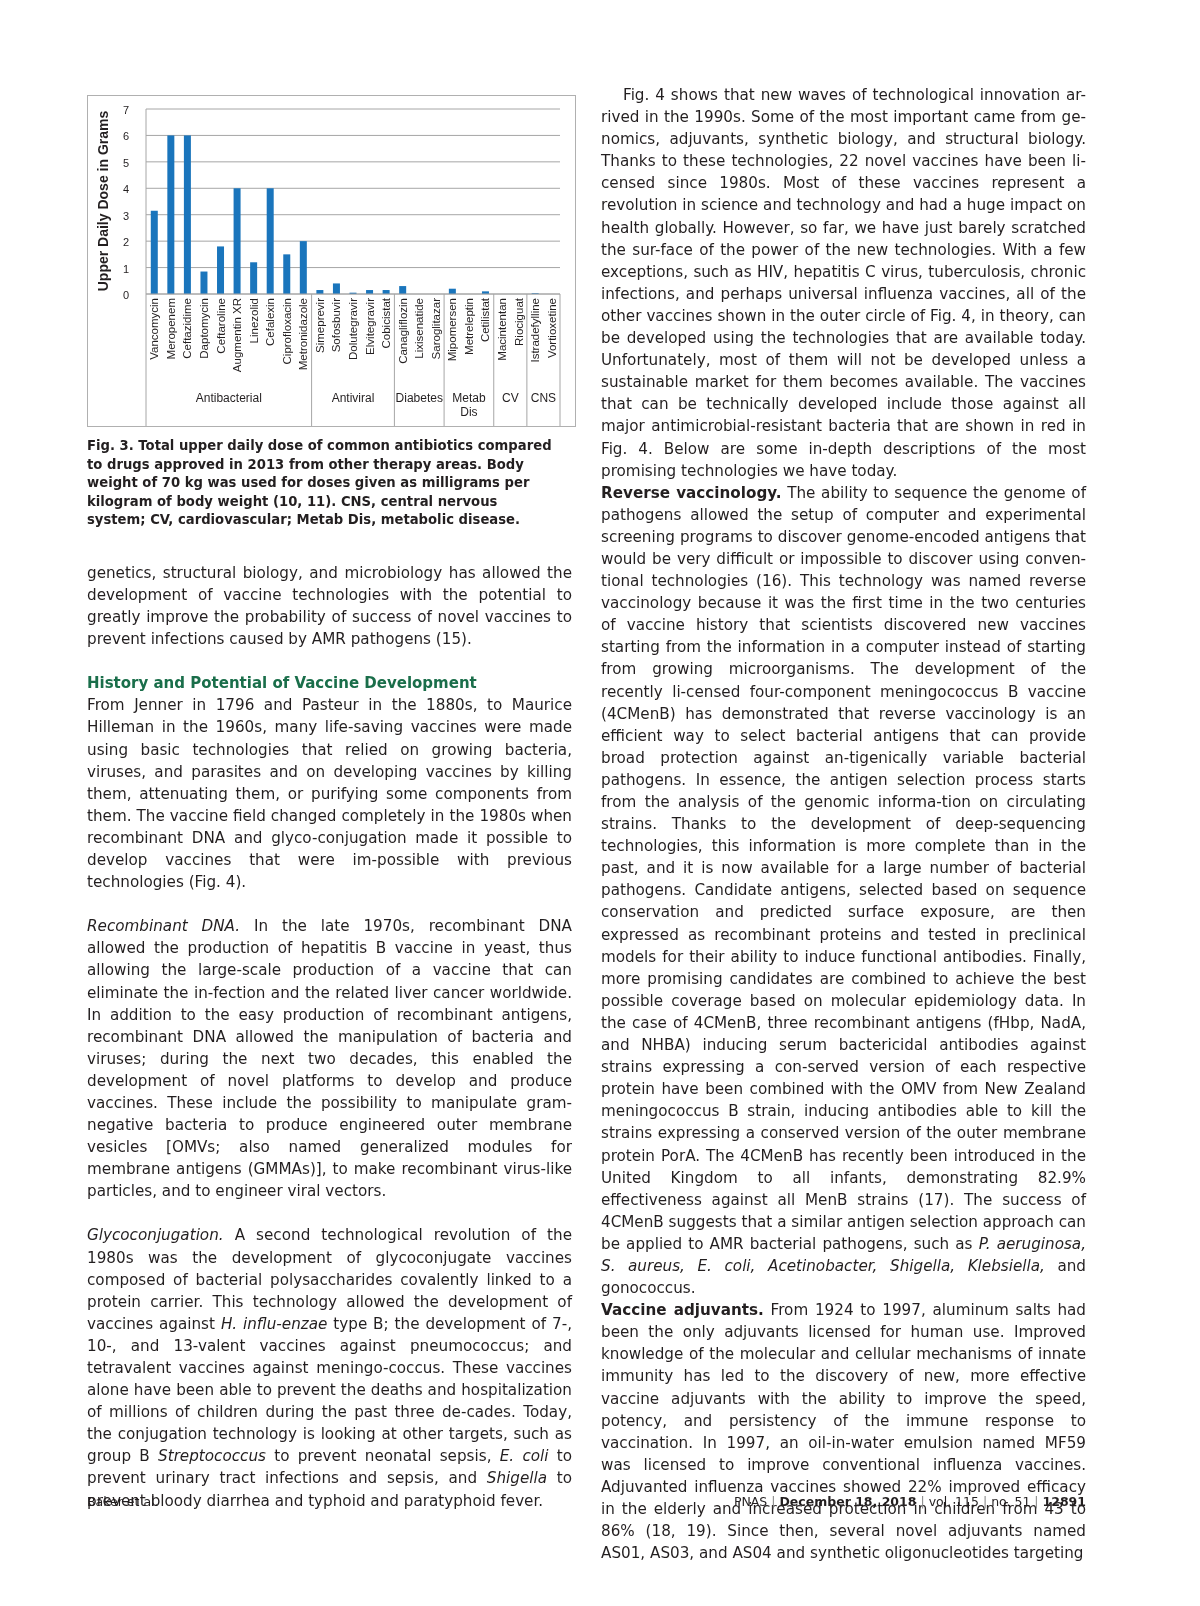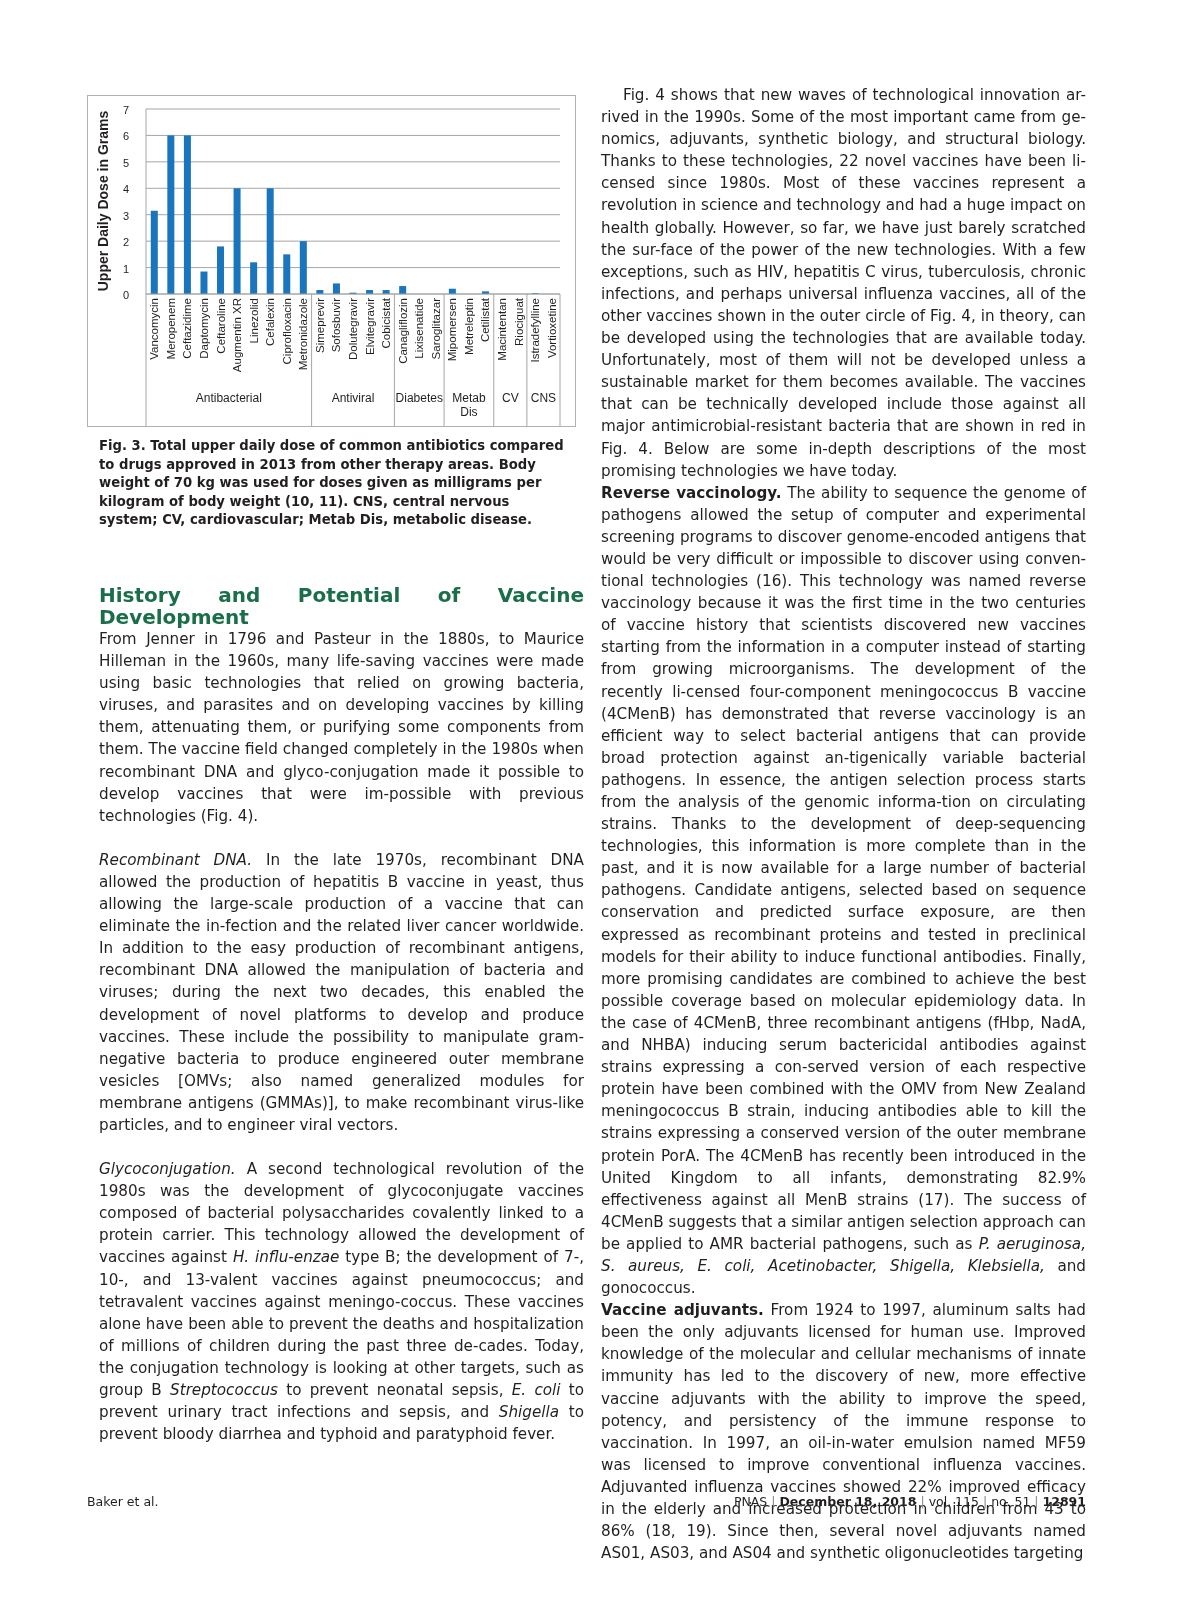--- a/index.html
+++ b/index.html
@@ -1,21 +1,21 @@
 <!DOCTYPE html>
 <html><head>
 <meta charset="utf-8">
 <style>
   html, body { margin:0; padding:0; background:#ffffff; }
   body { width:1200px; height:1606px; position:relative; font-family:"DejaVu Sans", sans-serif; color:#231f20; }
   .col { position:absolute; font-size:15.2px; line-height:22.1px; text-align:justify; }
-  .left { left:87px; width:485px;margin-left:12px; }
+  .left { left:87px; width:485px; }
   .right { left:601px; width:485px; }
   p { margin:0; }
-  .heading { color:#1a6e4a; font-weight:bold; font-size:20px; line-height:22px; }
+  .heading { color:#1a6e4a; font-weight:bold; font-size:15px; line-height:22px; }
   .caption { font-weight:bold; font-size:13.2px; line-height:18.5px; text-align:left; }
   .figbox { position:absolute; left:87px; top:95px; width:489px; height:332px; border:1px solid #b0b0b0; box-sizing:border-box; }
   .footer { position:absolute; top:1494px; font-size:12.5px; }
   .inline-head { font-weight:bold; }
   .italic-head { font-weight:normal; font-style:italic; }
   svg text { font-family:"Liberation Sans", sans-serif; }
 </style>
 </head>
 <body>
 
@@ -110,20 +110,21 @@
     <text id="ylabel" x="0" y="0" font-size="14" font-weight="bold" fill="#231f20" transform="translate(20,105) rotate(-90)" text-anchor="middle">Upper Daily Dose in Grams</text>
   </svg>
 </div>
 
 <div class="col left caption" style="top:437px; width:470px;">
   <span>Fig. 3.</span>
   <span>Total upper daily dose of common antibiotics compared to drugs approved in 2013 from other therapy areas. Body weight of 70 kg was used for doses given as milligrams per kilogram of body weight (10, 11). CNS, central nervous system; CV, cardiovascular; Metab Dis, metabolic disease.</span>
 </div>
 
 <div class="col left" style="top:562px;">
+  <p>genetics, structural biology, and microbiology has allowed the development of vaccine technologies with the potential to greatly improve the probability of success of novel vaccines to prevent infections caused by AMR pathogens (15).</p>
   <p class="heading" style="margin-top:22px;">History and Potential of Vaccine Development</p>
   <p>From Jenner in 1796 and Pasteur in the 1880s, to Maurice Hilleman in the 1960s, many life-saving vaccines were made using basic technologies that relied on growing bacteria, viruses, and parasites and on developing vaccines by killing them, attenuating them, or purifying some components from them. The vaccine field changed completely in the 1980s when recombinant DNA and glyco-conjugation made it possible to develop vaccines that were im-possible with previous technologies (Fig. 4).</p>
   <p style="margin-top:22px;"><span class="italic-head">Recombinant DNA.</span><span> In the late 1970s, recombinant DNA allowed the production of hepatitis B vaccine in yeast, thus allowing the large-scale production of a vaccine that can eliminate the in-fection and the related liver cancer worldwide. In addition to the easy production of recombinant antigens, recombinant DNA allowed the manipulation of bacteria and viruses; during the next two decades, this enabled the development of novel platforms to develop and produce vaccines. These include the possibility to manipulate gram-negative bacteria to produce engineered outer membrane vesicles [OMVs; also named generalized modules for membrane antigens (GMMAs)], to make recombinant virus-like particles, and to engineer viral vectors.</span></p>
   <p style="margin-top:22px;"><span class="italic-head">Glycoconjugation.</span><span> A second technological revolution of the 1980s was the development of glycoconjugate vaccines composed of bacterial polysaccharides covalently linked to a protein carrier. This technology allowed the development of vaccines against </span><i>H. influ-enzae</i><span> type B; the development of 7-, 10-, and 13-valent vaccines against pneumococcus; and tetravalent vaccines against meningo-coccus. These vaccines alone have been able to prevent the deaths and hospitalization of millions of children during the past three de-cades. Today, the conjugation technology is looking at other targets, such as group B </span><i>Streptococcus</i><span> to prevent neonatal sepsis, </span><i>E. coli</i><span> to prevent urinary tract infections and sepsis, and </span><i>Shigella</i><span> to prevent bloody diarrhea and typhoid and paratyphoid fever.</span></p>
 </div>
 
 <div class="col right" style="top:84px;">
   <p style="text-indent:22px;">Fig. 4 shows that new waves of technological innovation ar-rived in the 1990s. Some of the most important came from ge-nomics, adjuvants, synthetic biology, and structural biology. Thanks to these technologies, 22 novel vaccines have been li-censed since 1980s. Most of these vaccines represent a revolution in science and technology and had a huge impact on health globally. However, so far, we have just barely scratched the sur-face of the power of the new technologies. With a few exceptions, such as HIV, hepatitis C virus, tuberculosis, chronic infections, and perhaps universal influenza vaccines, all of the other vaccines shown in the outer circle of Fig. 4, in theory, can be developed using the technologies that are available today. Unfortunately, most of them will not be developed unless a sustainable market for them becomes available. The vaccines that can be technically developed include those against all major antimicrobial-resistant bacteria that are shown in red in Fig. 4. Below are some in-depth descriptions of the most promising technologies we have today.</p>
   <p><span class="inline-head">Reverse vaccinology.</span><span> The ability to sequence the genome of pathogens allowed the setup of computer and experimental screening programs to discover genome-encoded antigens that would be very difficult or impossible to discover using conven-tional technologies (16). This technology was named reverse vaccinology because it was the first time in the two centuries of vaccine history that scientists discovered new vaccines starting from the information in a computer instead of starting from growing microorganisms. The development of the recently li-censed four-component meningococcus B vaccine (4CMenB) has demonstrated that reverse vaccinology is an efficient way to select bacterial antigens that can provide broad protection against an-tigenically variable bacterial pathogens. In essence, the antigen selection process starts from the analysis of the genomic informa-tion on circulating strains. Thanks to the development of deep-sequencing technologies, this information is more complete than in the past, and it is now available for a large number of bacterial pathogens. Candidate antigens, selected based on sequence conservation and predicted surface exposure, are then expressed as recombinant proteins and tested in preclinical models for their ability to induce functional antibodies. Finally, more promising candidates are combined to achieve the best possible coverage based on molecular epidemiology data. In the case of 4CMenB, three recombinant antigens (fHbp, NadA, and NHBA) inducing serum bactericidal antibodies against strains expressing a con-served version of each respective protein have been combined with the OMV from New Zealand meningococcus B strain, inducing antibodies able to kill the strains expressing a conserved version of the outer membrane protein PorA. The 4CMenB has recently been introduced in the United Kingdom to all infants, demonstrating 82.9% effectiveness against all MenB strains (17). The success of 4CMenB suggests that a similar antigen selection approach can be applied to AMR bacterial pathogens, such as </span><i>P. aeruginosa, S. aureus, E. coli, Acetinobacter, Shigella, Klebsiella,</i><span> and gonococcus.</span></p>
   <p><span class="inline-head">Vaccine adjuvants.</span><span> From 1924 to 1997, aluminum salts had been the only adjuvants licensed for human use. Improved knowledge of the molecular and cellular mechanisms of innate immunity has led to the discovery of new, more effective vaccine adjuvants with the ability to improve the speed, potency, and persistency of the immune response to vaccination. In 1997, an oil-in-water emulsion named MF59 was licensed to improve conventional influenza vaccines. Adjuvanted influenza vaccines showed 22% improved efficacy in the elderly and increased protection in children from 43 to 86% (18, 19). Since then, several novel adjuvants named AS01, AS03, and AS04 and synthetic oligonucleotides targeting</span></p>

